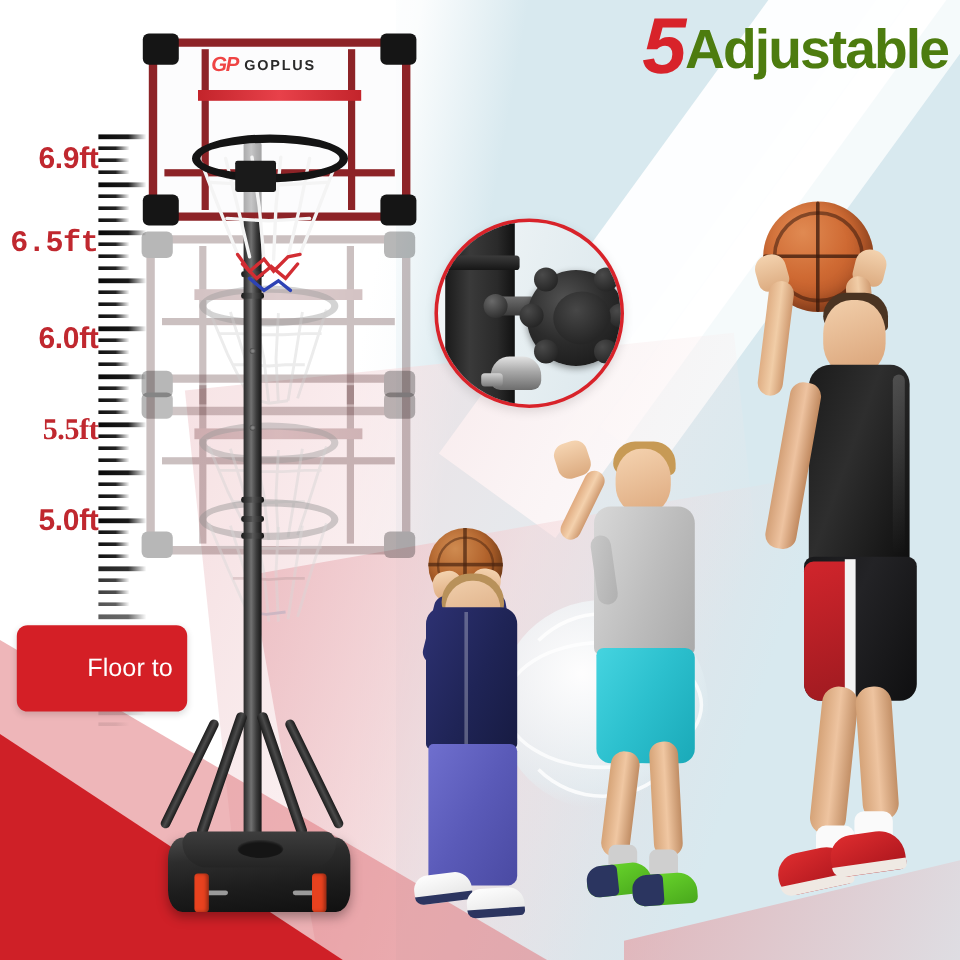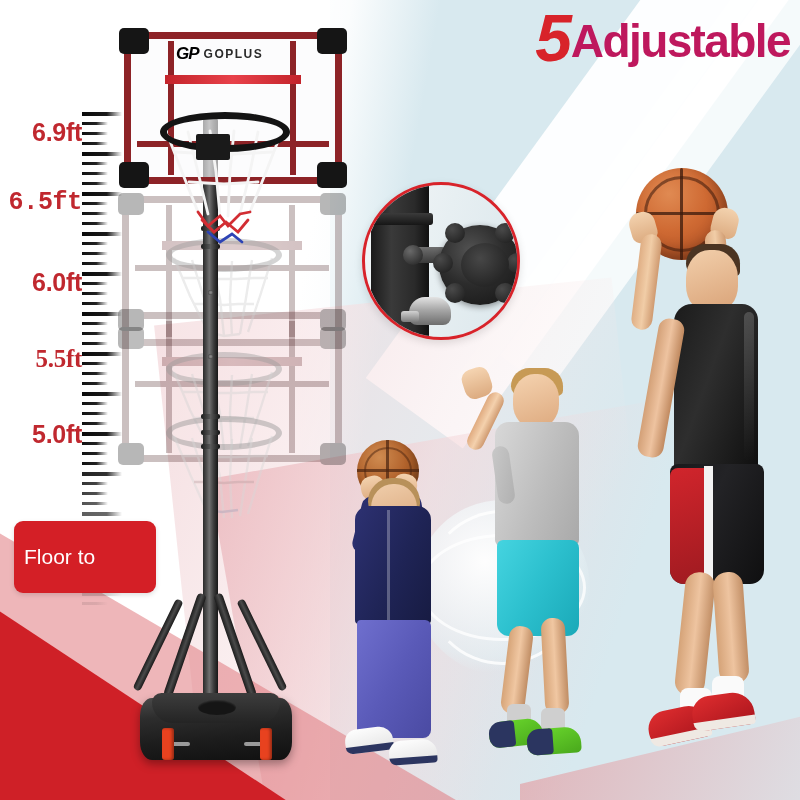--- a/index.html
+++ b/index.html
@@ -84,29 +84,29 @@
 
   
   #floor-badge {
     position:absolute; left:14px; top:521px; width:142px; height:72px;
     background:#d41f26; border-radius:9px;
     display:flex; flex-direction:column; justify-content:center;
     padding:0 12px 0 10px; box-shadow:0 2px 5px rgba(0,0,0,.13);
   }
   #floor-badge span {
     color:#fff; font-size:21px; font-weight:400; line-height:1.18;
-    text-align:left; display:block; white-space:nowrap;
+    text-align:right; display:block; white-space:nowrap;
   }
 
   
   #headline { position:absolute; left:430px; top:6px; width:360px; }
   .hl-row1 { display:flex; align-items:flex-end; justify-content:flex-end; gap:2px; line-height:.92; }
   .hl-5 { color:#d8232a; font-size:66px; font-weight:700; font-style:italic;
           letter-spacing:-3px; line-height:.88; position:relative; top:3px; }
-  .hl-adj { color:#be185d; font-size:46px; font-weight:700; letter-spacing:-1.6px; line-height:1; }
+  .hl-adj { color:#4d7c0f; font-size:46px; font-weight:700; letter-spacing:-1.6px; line-height:1; }
   .hl-row2 { text-align:right; color:#231f20; font-size:46px; font-weight:700;
              letter-spacing:-1.6px; line-height:1.02; margin-top:2px; }
   #grow-badge {
     position:absolute; left:512px; top:119px; width:248px; height:37px;
     background:#d8232a; border-radius:7px; display:flex; align-items:center; justify-content:center;
   }
   #grow-badge span { color:#fff; font-size:22px; font-weight:400; letter-spacing:-.2px; }
 
   
   .bb-wrap { position:absolute; }
@@ -424,21 +424,21 @@
       <div class="bb-inner-v" style="left:20%;"></div>
       <div class="bb-inner-v" style="left:76%;"></div>
       <div class="bb-inner-h" style="top:72%;"></div>
       <div class="bb-redbar" style="left:19%; right:19%; top:28%;"></div>
       <div class="bb-corner" style="left:-5px; top:-4px; width:30px; height:26px;"></div>
       <div class="bb-corner" style="right:-5px; top:-4px; width:30px; height:26px;"></div>
       <div class="bb-corner" style="left:-5px; bottom:-4px; width:30px; height:26px;"></div>
       <div class="bb-corner" style="right:-5px; bottom:-4px; width:30px; height:26px;"></div>
 
       <div style="position:absolute; left:52px; top:12px; display:flex; align-items:center; gap:5px;">
-        <span style="color:#000000; font-size:17px; font-weight:700; font-style:italic; letter-spacing:-1px;">GP</span>
+        <span style="color:#ef4444; font-size:17px; font-weight:700; font-style:italic; letter-spacing:-1px;">GP</span>
         <span style="color:#2a2a2a; font-size:12px; font-weight:700; letter-spacing:1.5px;">GOPLUS</span>
       </div>
     </div>
   </div>
 
   <div style="position:absolute; left:160px; top:112px; width:130px; height:40px; z-index:8;">
     <div class="rim" style="inset:0; border-color:#141414; border-width:7px;"></div>
   </div>
   <div class="rim-plate" style="left:196px; top:134px; width:34px; height:26px; z-index:9;"></div>
 

